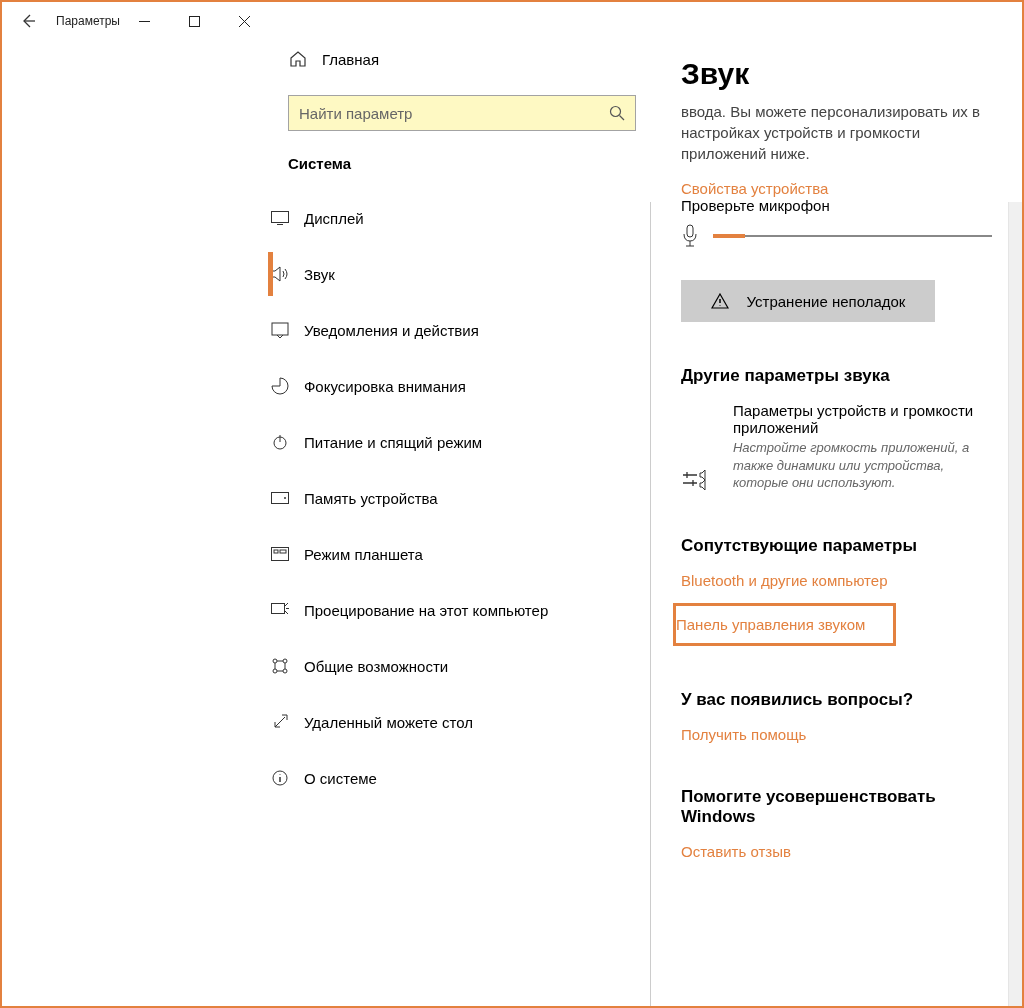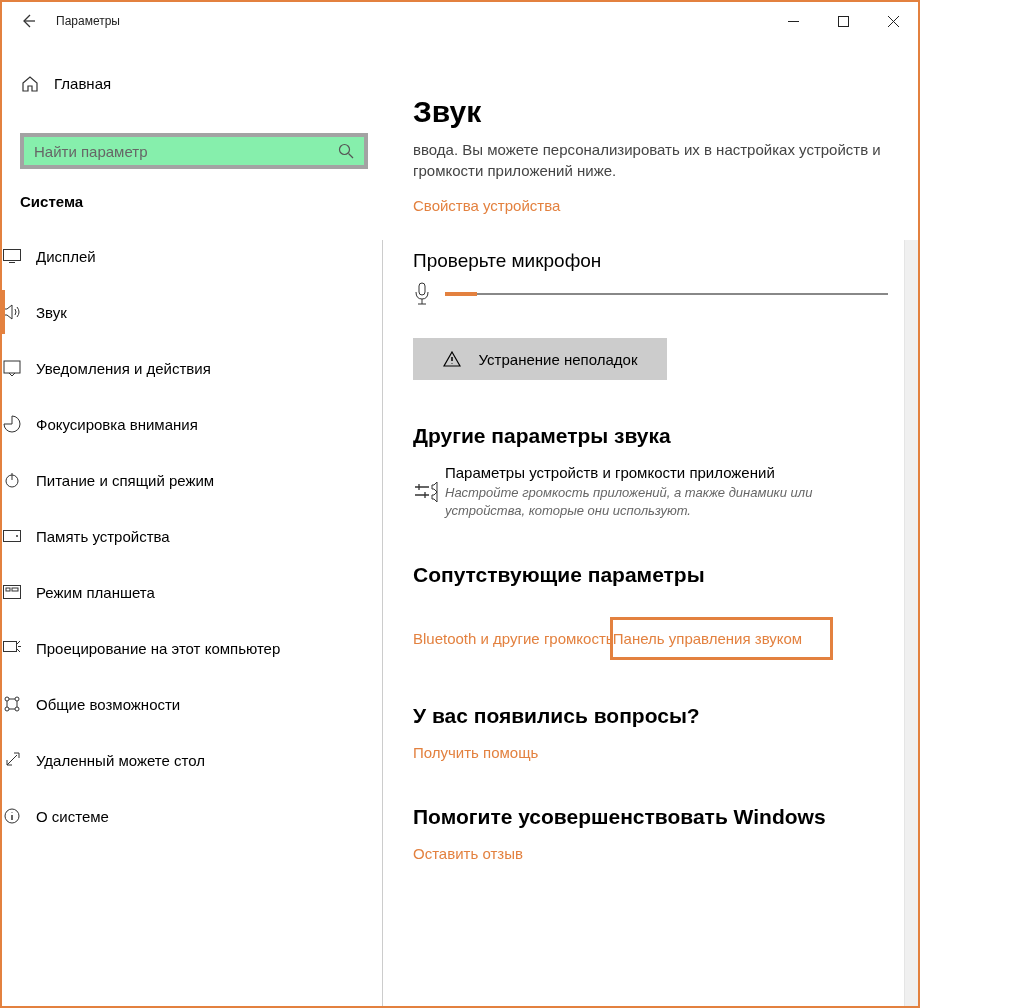--- a/index.html
+++ b/index.html
@@ -6,26 +6,25 @@
   body {
     font-family: "Segoe UI", -apple-system, sans-serif;
     background: #fff;
     width: 1024px;
     height: 1008px;
     overflow: hidden;
     font-size: 15px;
     color: #000;
   }
   .window {
-    width: 920px;
+    width: 1024px;
     height: 1008px;
     border: 2px solid #e3813f;
     background: #fff;
     display: flex;
-    flex-direction: column;
     position: relative;
   }
   .titlebar {
     height: 38px;
     display: flex;
     align-items: center;
     padding-left: 18px;
     border-bottom: none;
   }
   .titlebar .back-arrow {
@@ -59,35 +58,36 @@
   }
   .sidebar {
     width: 380px;
     padding-top: 35px;
     padding-left: 0;
     display: flex;
     flex-direction: column;
   }
   .home-row {
     display: flex;
+    align-items: center;
     height: 44px;
     padding-left: 18px;
     gap: 14px;
   }
   .home-row .icon { width: 20px; display:flex; justify-content:center; }
   .home-row .label { font-size: 15px; }
   .search-box {
     margin: 14px 18px 22px 18px;
     width: 348px;
     height: 36px;
-    border: 4px solid #a3a3a3;
+    border: 1px solid #a3a3a3;
     display: flex;
     align-items: center;
     padding: 0 10px;
-    background: #86efac;
+    background: #fef9c3;
   }
   .search-box input {
     flex: 1;
     border: none;
     outline: none;
     font-size: 15px;
     color: #666;
     background: transparent;
     font-family: inherit;
   }
@@ -161,22 +161,21 @@
     font-size: 15px;
     line-height: 1.4;
     margin-bottom: 16px;
   }
   .link {
     color: #e3813f;
     font-size: 15px;
     display: inline-block;
   }
   .mic-label {
-    font-size: 19px;
-    margin-top: 36px;
+    font-size: 15px;
     margin-bottom: 10px;
   }
   .mic-row {
     display: flex;
     align-items: center;
     gap: 14px;
   }
   .mic-icon {
     color: #333;
   }
@@ -205,28 +204,28 @@
     display: flex;
     align-items: center;
     justify-content: center;
     gap: 18px;
     font-size: 15px;
     color: #000;
     font-family: inherit;
   }
   h2.section-title {
     font-weight: 600;
-    font-size: 21px;
+    font-size: 17px;
     margin-top: 44px;
     margin-bottom: 16px;
   }
   .setting-row {
     display: flex;
-    gap: 6px;
-    align-items: center;
+    gap: 26px;
+    align-items: flex-end;
   }
   .setting-row .row-icon {
     padding-top: 2px;
     color: #333;
   }
   .setting-row .row-text .row-title {
     font-size: 15px;
     margin-bottom: 3px;
   }
   .setting-row .row-text .row-desc {
@@ -444,21 +443,21 @@
                   <path d="M19 3 H21 L24 0 V10 L21 7 H19 Z M19 13 H21 L24 10 V20 L21 17 H19 Z" stroke="#333" fill="none"></path>
                 </svg>
             </span>
             <div class="row-text">
               <div class="row-title">Параметры устройств и громкости приложений</div>
               <div class="row-desc">Настройте громкость приложений, а также динамики или устройства, которые они используют.</div>
             </div>
           </div>
 
           <h2 class="section-title">Сопутствующие параметры</h2>
-          <a class="link">Bluetooth и другие громкость</a>
+          <a class="link">Bluetooth и другие компьютер</a>
           <div class="highlight-box">
             <a class="link">Панель управления звуком</a>
           </div>
 
           <h2 class="section-title">У вас появились вопросы?</h2>
           <a class="link">Получить помощь</a>
 
           <h2 class="section-title">Помогите усовершенствовать Windows</h2>
           <a class="link">Оставить отзыв</a>
 

